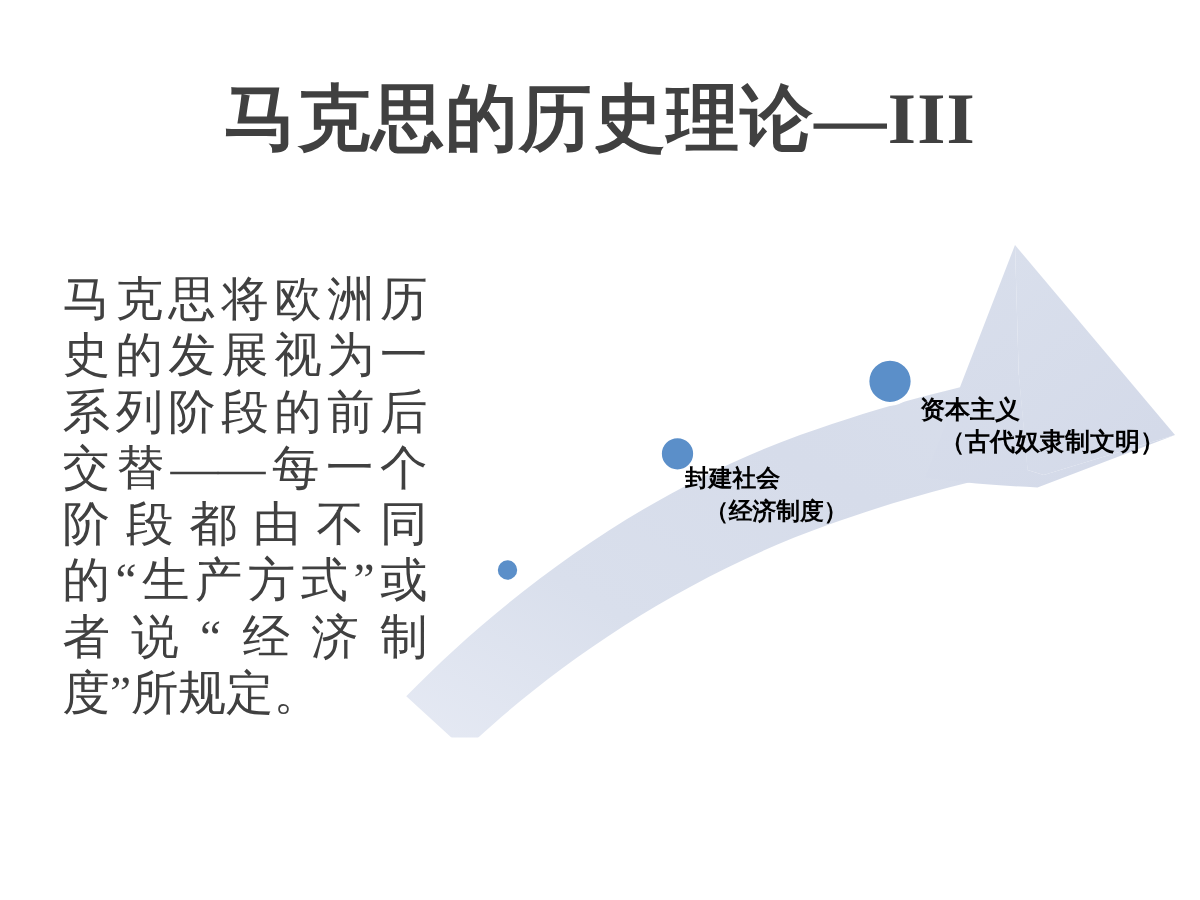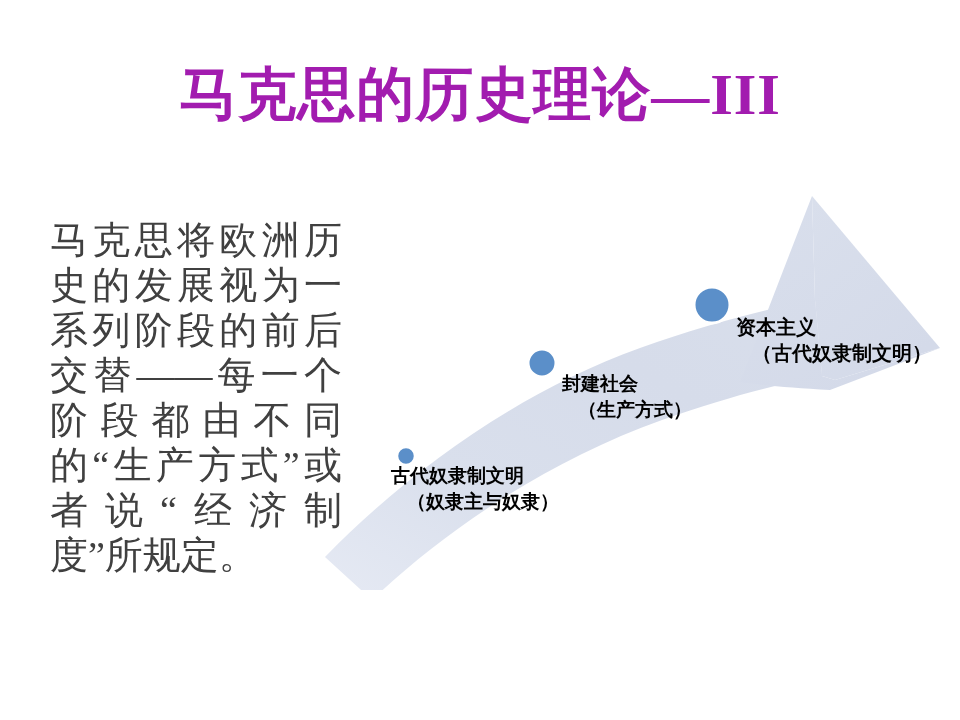--- a/index.html
+++ b/index.html
@@ -24,21 +24,21 @@
     position: absolute;
     left: 0;
     top: 62px;
     width: 960px;
     text-align: center;
     font-family: "Liberation Serif", "DejaVu Serif", serif;
     font-weight: bold;
     font-size: 58px;
     line-height: 66px;
     letter-spacing: 1px;
-    color: #a21caf;
+    color: #404040;
     white-space: nowrap;
   }
   #body-text {
     position: absolute;
     left: 50px;
     top: 218px;
     width: 292px;
     font-family: "Liberation Serif", "DejaVu Serif", serif;
     font-size: 38px;
     line-height: 45px;
@@ -68,21 +68,21 @@
   .stage-label .line2 {
     display: block;
     padding-left: 16px;
   }
   #label-ancient {
     left: 391px;
     top: 462px;
     font-size: 19px;
   }
   #label-feudal {
-    left: 562px;
+    left: 548px;
     top: 370px;
     font-size: 19px;
   }
   #label-capitalism {
     left: 718px;
     top: 314px;
     font-size: 20px;
     margin-left: 18px;
   }
 </style>
@@ -134,28 +134,24 @@
                Z" fill="url(#headGrad)"></path>
     </g>
 
     <g>
       <circle cx="96" cy="276" r="9" fill="#5B8FC9" stroke="#FFFFFF" stroke-width="2.5"></circle>
       <circle cx="232" cy="183" r="14" fill="#5B8FC9" stroke="#FFFFFF" stroke-width="3"></circle>
       <circle cx="402" cy="125" r="18" fill="#5B8FC9" stroke="#FFFFFF" stroke-width="3"></circle>
     </g>
   </svg>
 
-  <div class="stage-label" id="label-ancient">
-    <span class="line1">古代奴隶制文明</span>
-    <span class="line2">（奴隶主与奴隶）</span>
-  </div>
 
   <div class="stage-label" id="label-feudal">
     <span class="line1">封建社会</span>
-    <span class="line2">（生产方式）</span>
+    <span class="line2">（经济制度）</span>
   </div>
 
   <div class="stage-label" id="label-capitalism">
     <span class="line1">资本主义</span>
     <span class="line2">（古代奴隶制文明）</span>
   </div>
 
 </div>
 
 </body></html>

